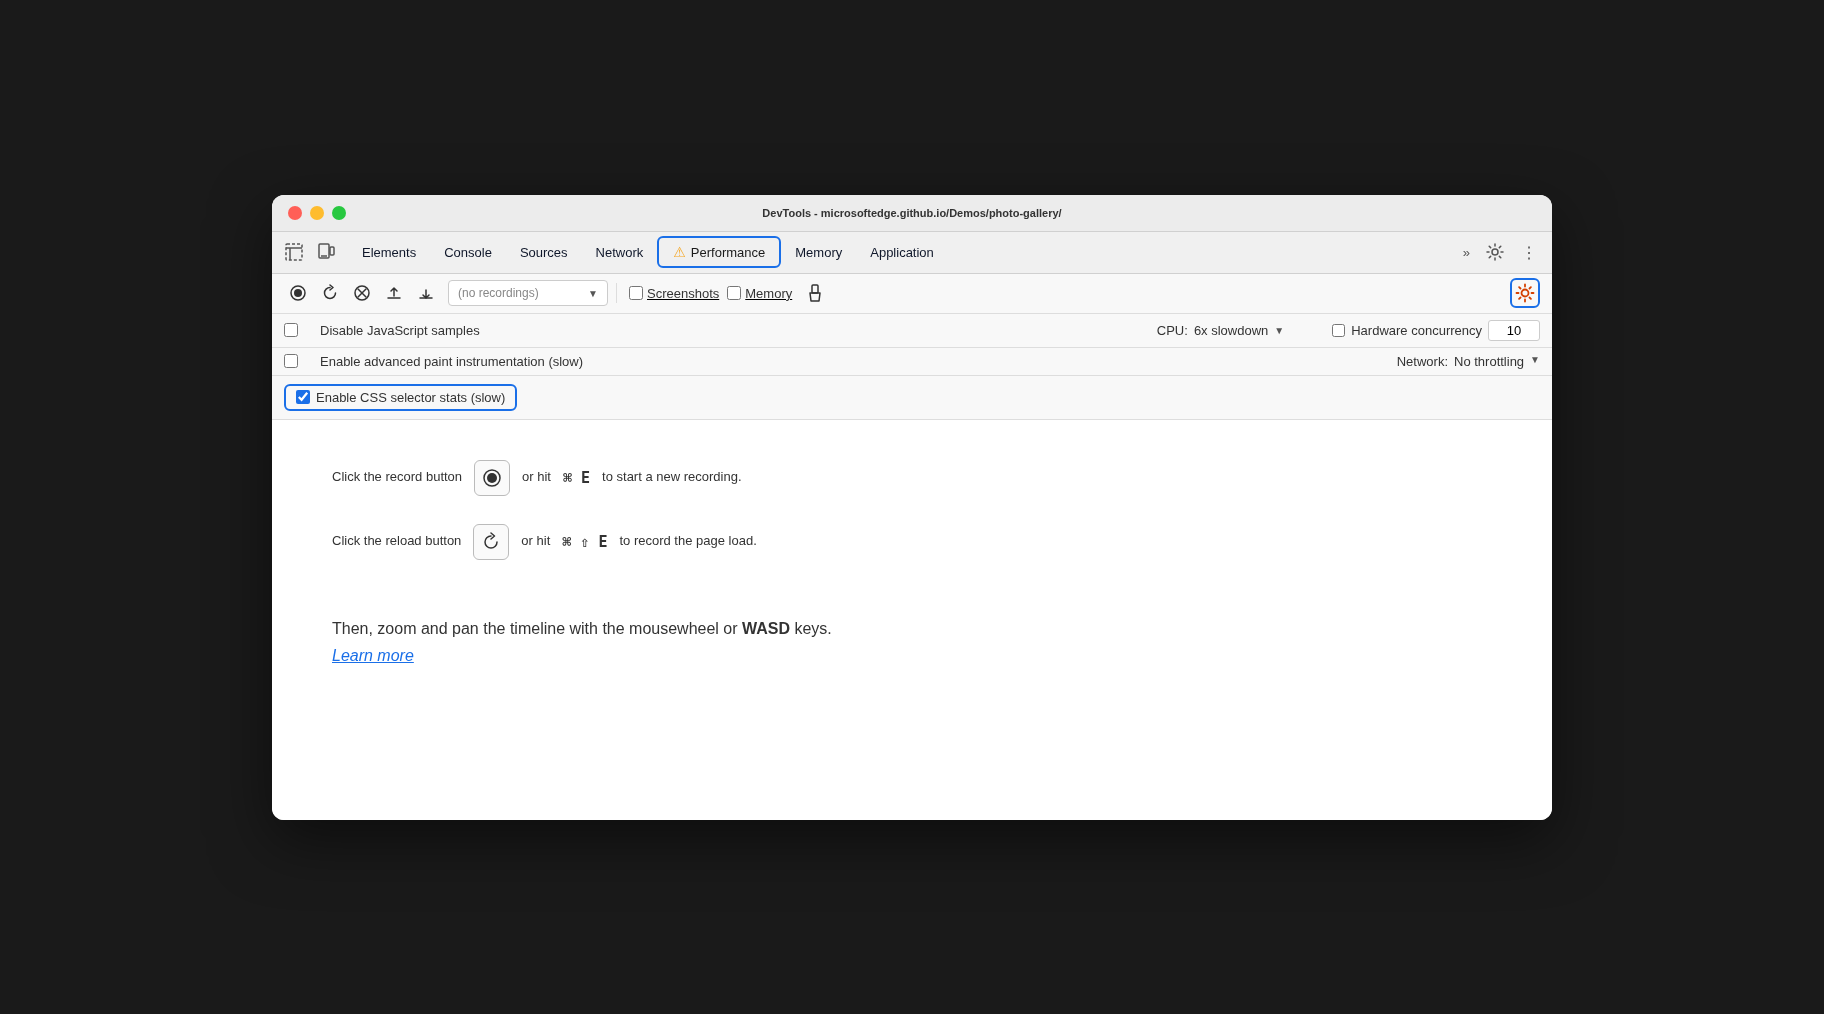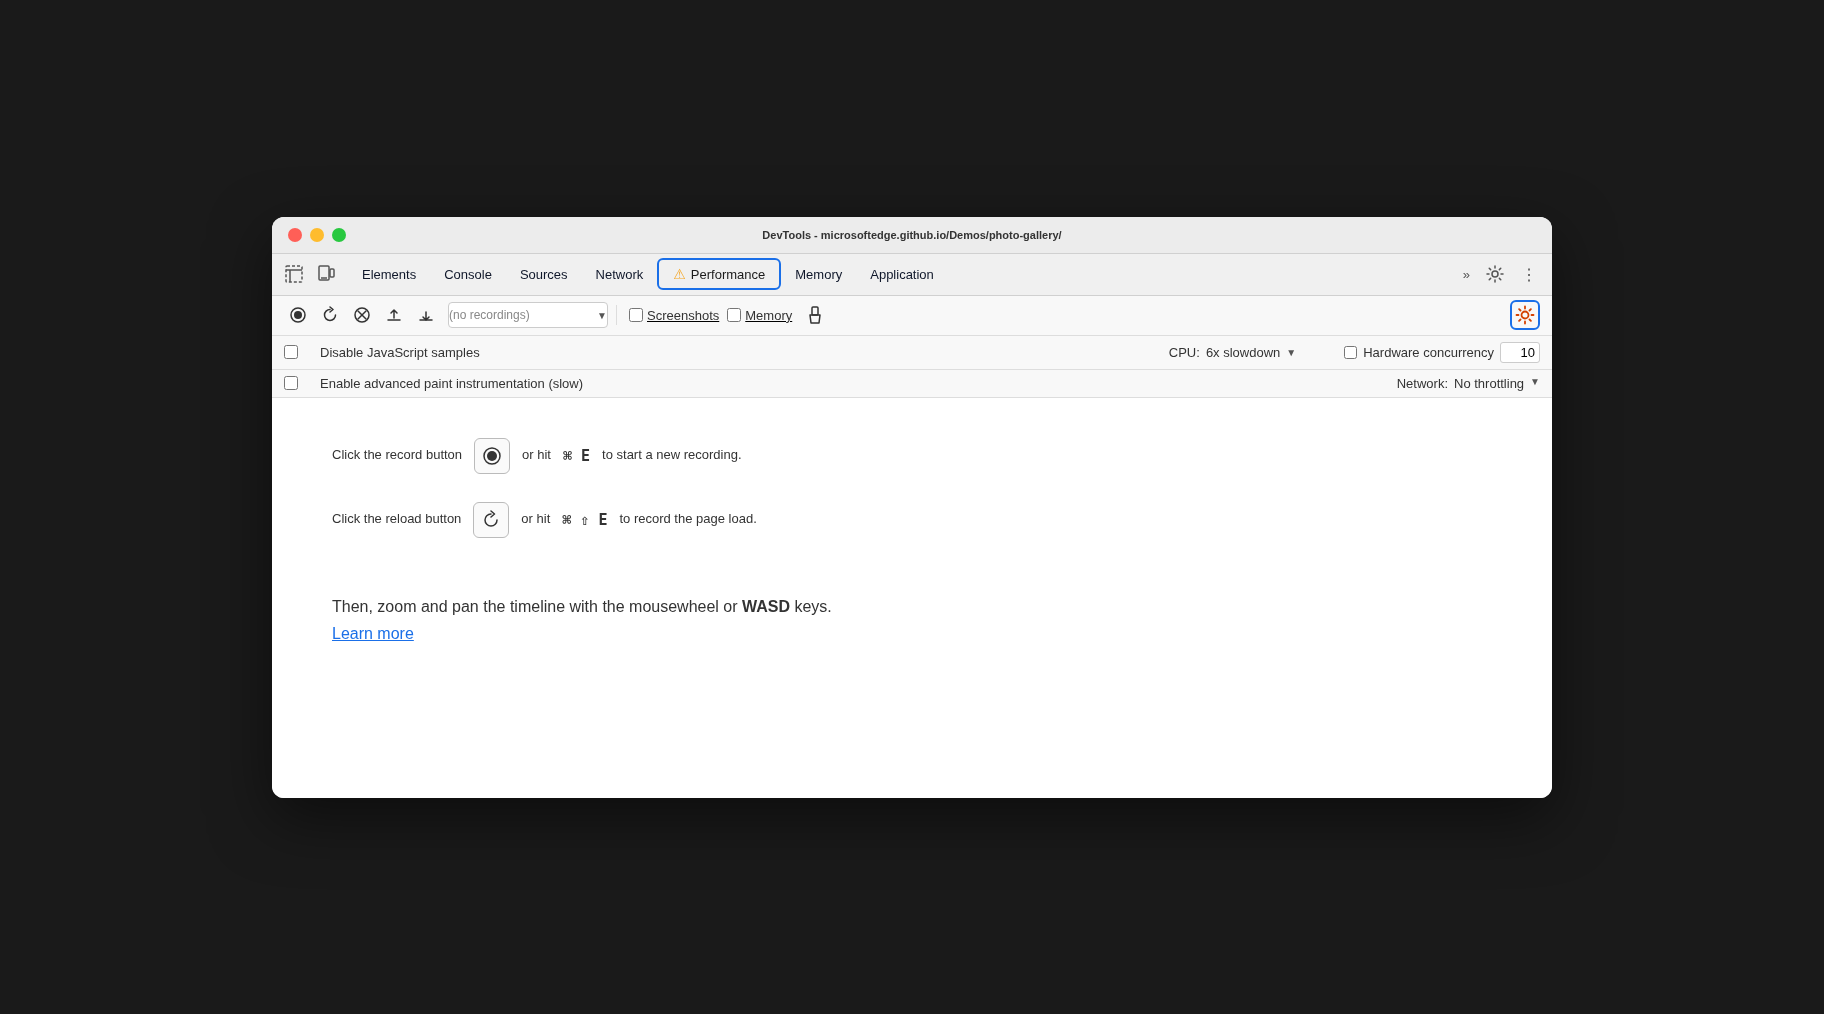--- a/index.html
+++ b/index.html
@@ -165,21 +165,21 @@
       font-size: 16px;
       border: none;
       background: transparent;
     }
 
     .recording-dropdown {
       display: flex;
       align-items: center;
       border: 1px solid #ccc;
       border-radius: 4px;
-      padding: 2px 0;
+      padding: 2px 9px;
       gap: 4px;
       background: #fff;
       cursor: pointer;
       font-size: 12px;
       color: #888;
       margin-left: 4px;
       height: 26px;
       min-width: 160px;
     }
 
@@ -249,26 +249,26 @@
 
     .hardware-concurrency {
       display: flex;
       align-items: center;
       gap: 6px;
       font-size: 13px;
       color: #333;
       margin-left: 24px;
     }
     .concurrency-input {
-      width: 40px;
+      width: 52px;
       border: 1px solid #ccc;
       border-radius: 3px;
       padding: 2px 4px;
       font-size: 13px;
-      text-align: right;
+      text-align: center;
     }
 
     
     .css-selector-bar {
       background: #f8f8f8;
       border-bottom: 1px solid #ddd;
       padding: 8px 12px;
     }
     .css-selector-item {
       display: flex;
@@ -336,20 +336,21 @@
     .description-block {
       font-size: 16px;
       color: #333;
       line-height: 1.7;
       max-width: 760px;
     }
     .description-block a {
       color: #1a6fe8;
       text-decoration: underline;
       cursor: pointer;
+      font-style: italic;
     }
     .description-block strong {
       font-weight: 700;
     }
   </style>
 </head>
 <body>
 
 <div class="devtools-window">
 
@@ -496,20 +497,28 @@
       <span class="settings-label">Enable advanced paint instrumentation (slow)</span>
     </label>
 
     <div style="display:flex; align-items:flex-start; gap:6px; margin-left:auto;">
       <span class="settings-label">Network:</span>
       <span class="settings-label">No throttling</span>
       <span class="dropdown-arrow">▼</span>
     </div>
   </div>
 
+  <div class="css-selector-bar">
+    <div class="css-selector-item">
+      <div class="css-selector-box">
+        <input type="checkbox" checked="" style="">
+        <span class="settings-label">Enable CSS selector stats (slow)</span>
+      </div>
+    </div>
+  </div>
 
   <div class="main-content">
 
     <div class="instruction-block">
       <span class="instruction-text">Click the record button</span>
       <span class="icon-box">
         <svg width="20" height="20" viewBox="0 0 20 20">
           <circle cx="10" cy="10" r="8" stroke="#333" stroke-width="1.5" fill="none"></circle>
           <circle cx="10" cy="10" r="5" fill="#333"></circle>
         </svg>

